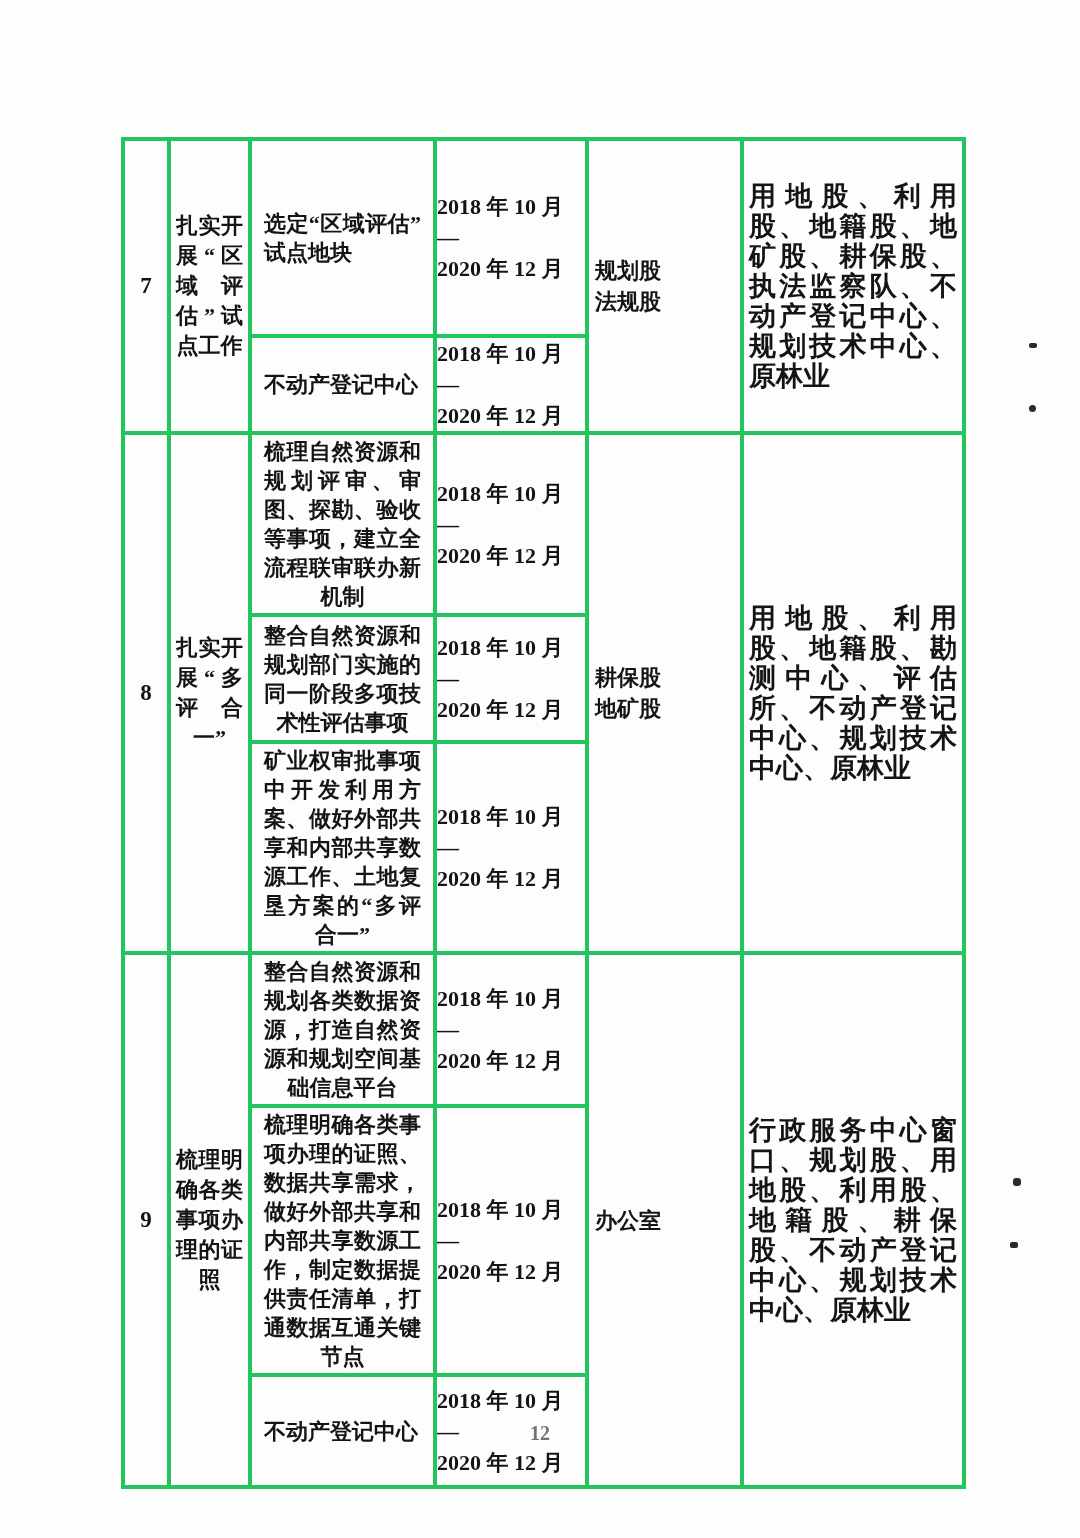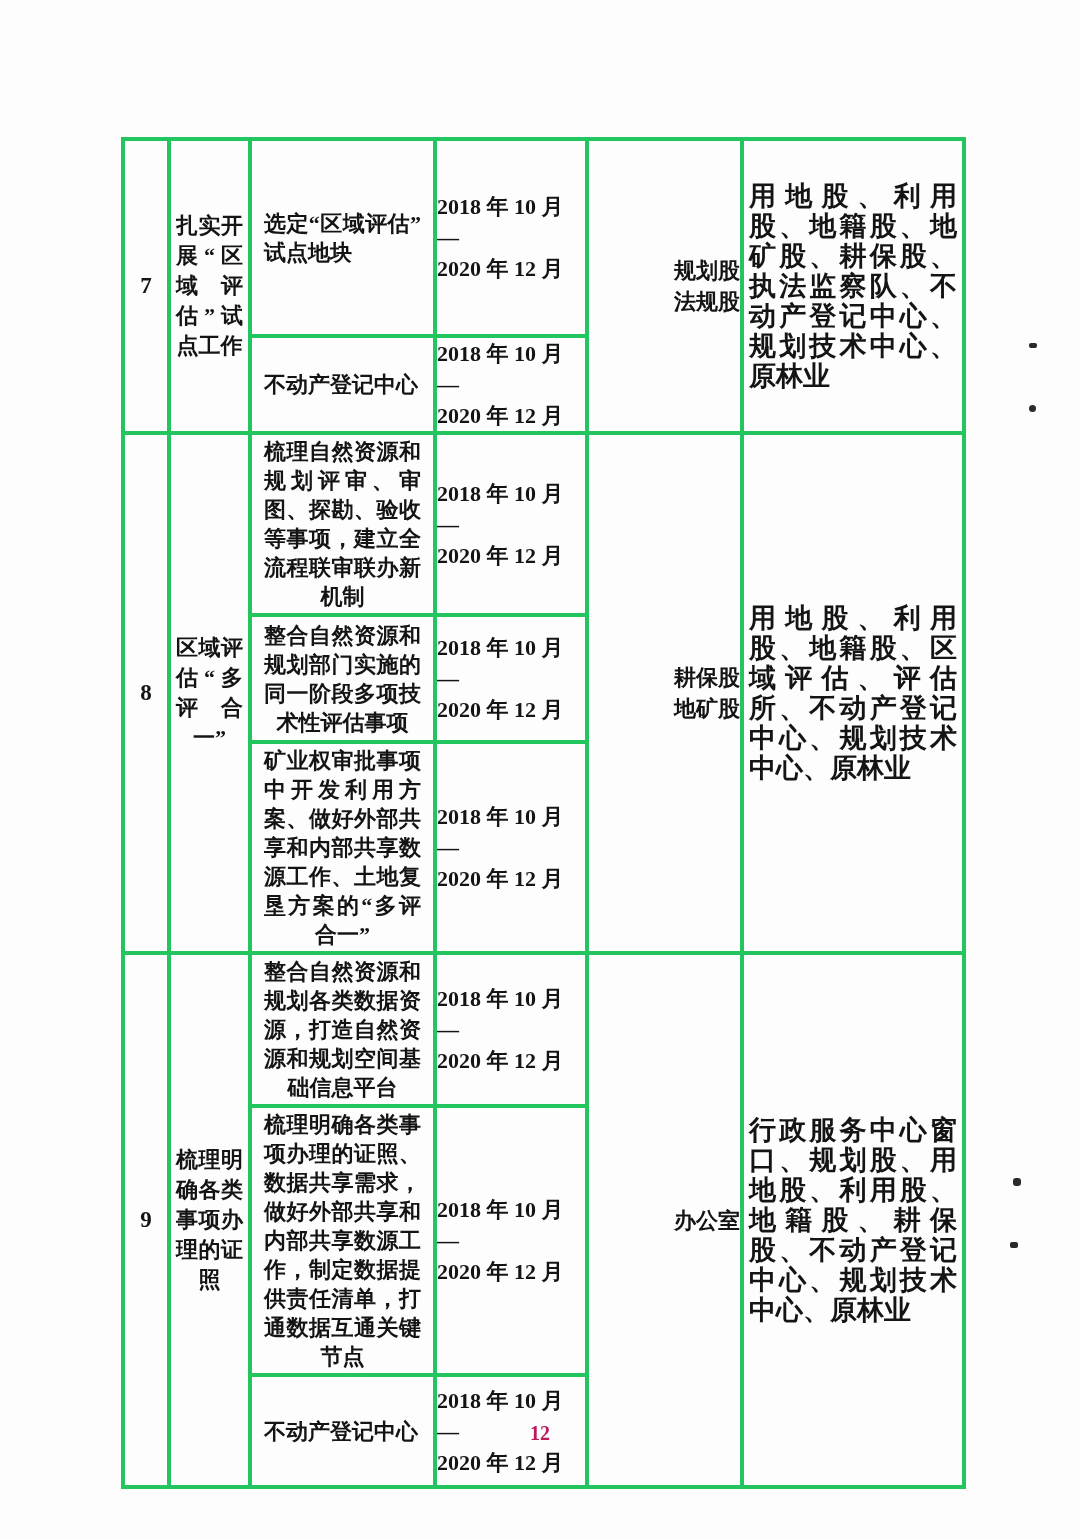--- a/index.html
+++ b/index.html
@@ -28,30 +28,30 @@
   }
   td.task{
     text-align:justify;text-align-last:center;
     padding:2px 12px;line-height:29px;
   }
   td.task.plain{text-align-last:left;}
   td.time{
     text-align:left;white-space:pre-line;line-height:31px;
   }
   td.resp{
-    text-align:right;white-space:pre-line;
+    text-align:left;white-space:pre-line;
     padding-left:6px;line-height:31px;
   }
   td.coop{
     text-align:justify;text-align-last:left;
     padding:0 5px;line-height:30px;font-size:27px;
   }
   .page-num{
     position:absolute;top:1422px;left:0;width:1080px;
-    text-align:center;font-size:20px;font-weight:bold;color:#be185d;
+    text-align:center;font-size:20px;font-weight:bold;color:#737373;
   }
   .speck{position:absolute;background:#2a2a2a;border-radius:50%;}
   .speck.s1{left:1029px;top:343px;width:8px;height:5px;border-radius:2px;}
   .speck.s2{left:1029px;top:405px;width:7px;height:7px;}
   .speck.s3{left:1013px;top:1178px;width:8px;height:8px;border-radius:3px;}
   .speck.s4{left:1010px;top:1242px;width:8px;height:6px;border-radius:2px;}
 </style>
 </head>
 <body>
 
@@ -77,27 +77,27 @@
       <td class="coop" rowspan="2">用地股、利用股、地籍股、地矿股、耕保股、执法监察队、不动产登记中心、规划技术中心、原林业</td>
     </tr>
     <tr style="height:94px">
       <td class="task plain">不动产登记中心</td>
       <td class="time">2018 年 10 月—
 2020 年 12 月</td>
     </tr>
 
     <tr style="height:142px">
       <td class="no" rowspan="3">8</td>
-      <td class="cat" rowspan="3">区域评估“多评合一”</td>
+      <td class="cat" rowspan="3">扎实开展“多评合一”</td>
       <td class="task">梳理自然资源和规划评审、审图、探勘、验收等事项，建立全流程联审联办新机制</td>
       <td class="time">2018 年 10 月—
 2020 年 12 月</td>
       <td class="resp" rowspan="3">耕保股
 地矿股</td>
-      <td class="coop" rowspan="3">用地股、利用股、地籍股、区域评估、评估所、不动产登记中心、规划技术中心、原林业</td>
+      <td class="coop" rowspan="3">用地股、利用股、地籍股、勘测中心、评估所、不动产登记中心、规划技术中心、原林业</td>
     </tr>
     <tr style="height:127px">
       <td class="task">整合自然资源和规划部门实施的同一阶段多项技术性评估事项</td>
       <td class="time">2018 年 10 月—
 2020 年 12 月</td>
     </tr>
     <tr style="height:178px">
       <td class="task">矿业权审批事项中开发利用方案、做好外部共享和内部共享数源工作、土地复垦方案的“多评合一”</td>
       <td class="time">2018 年 10 月—
 2020 年 12 月</td>

